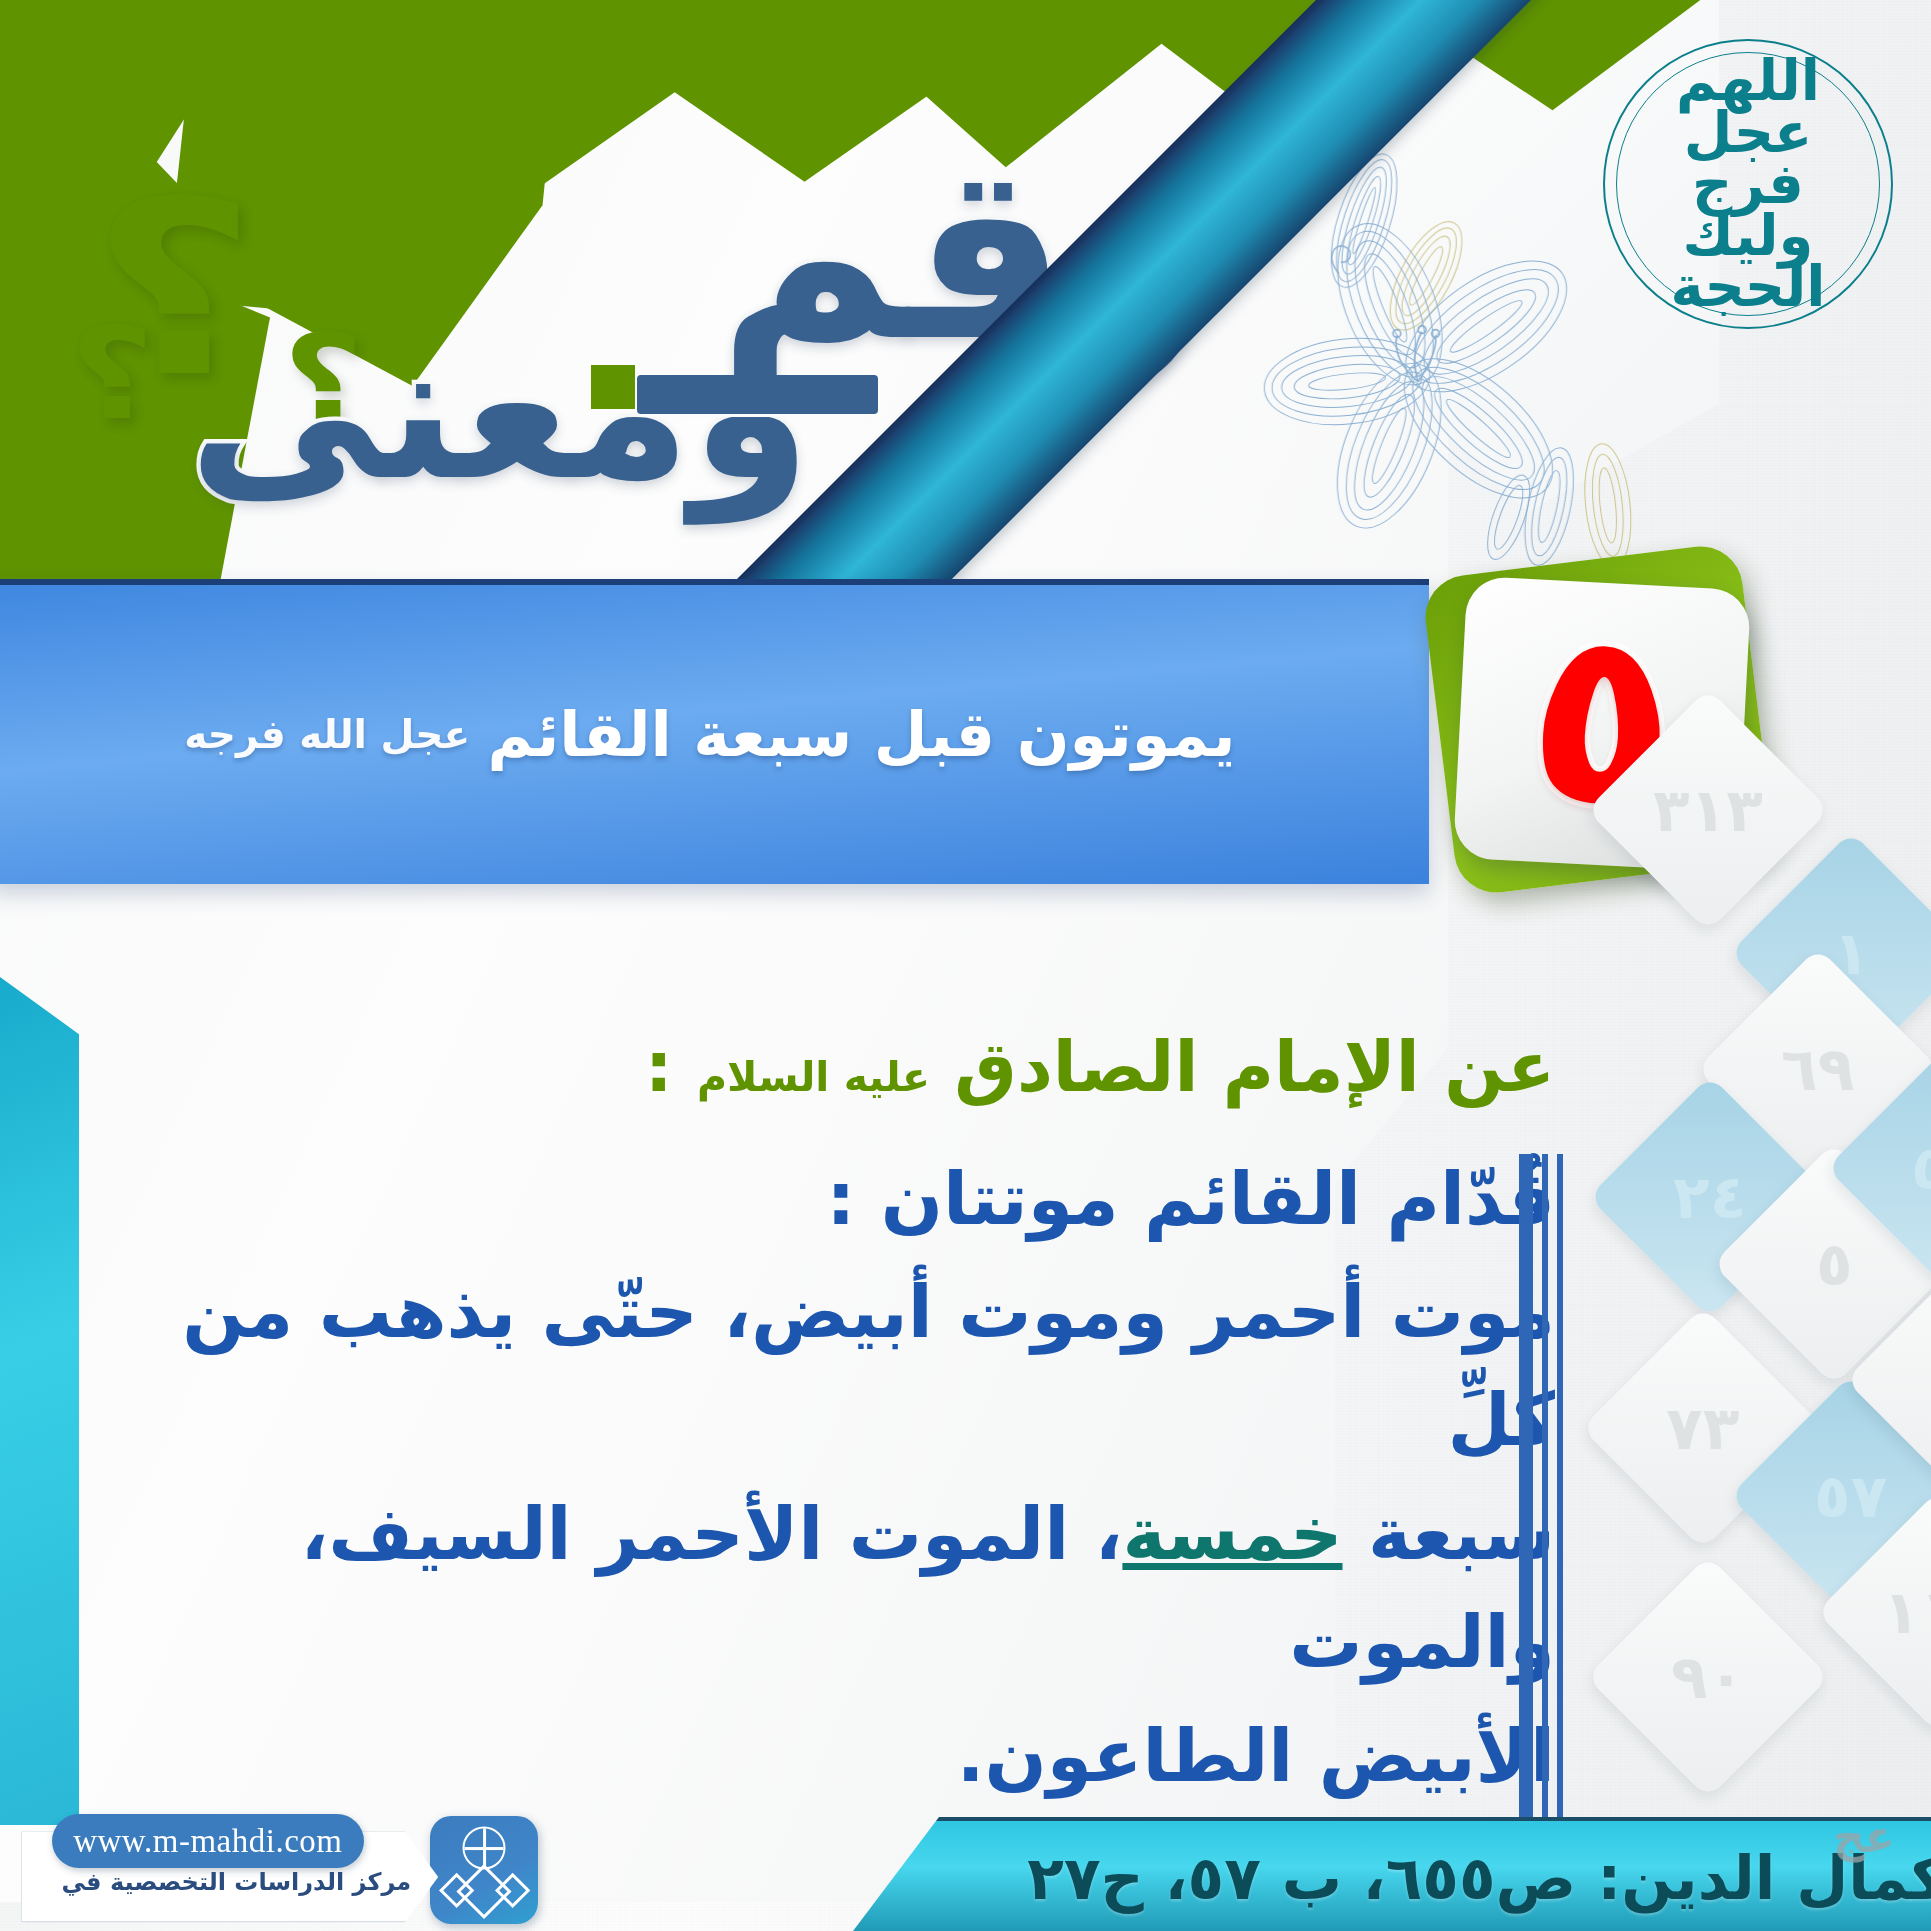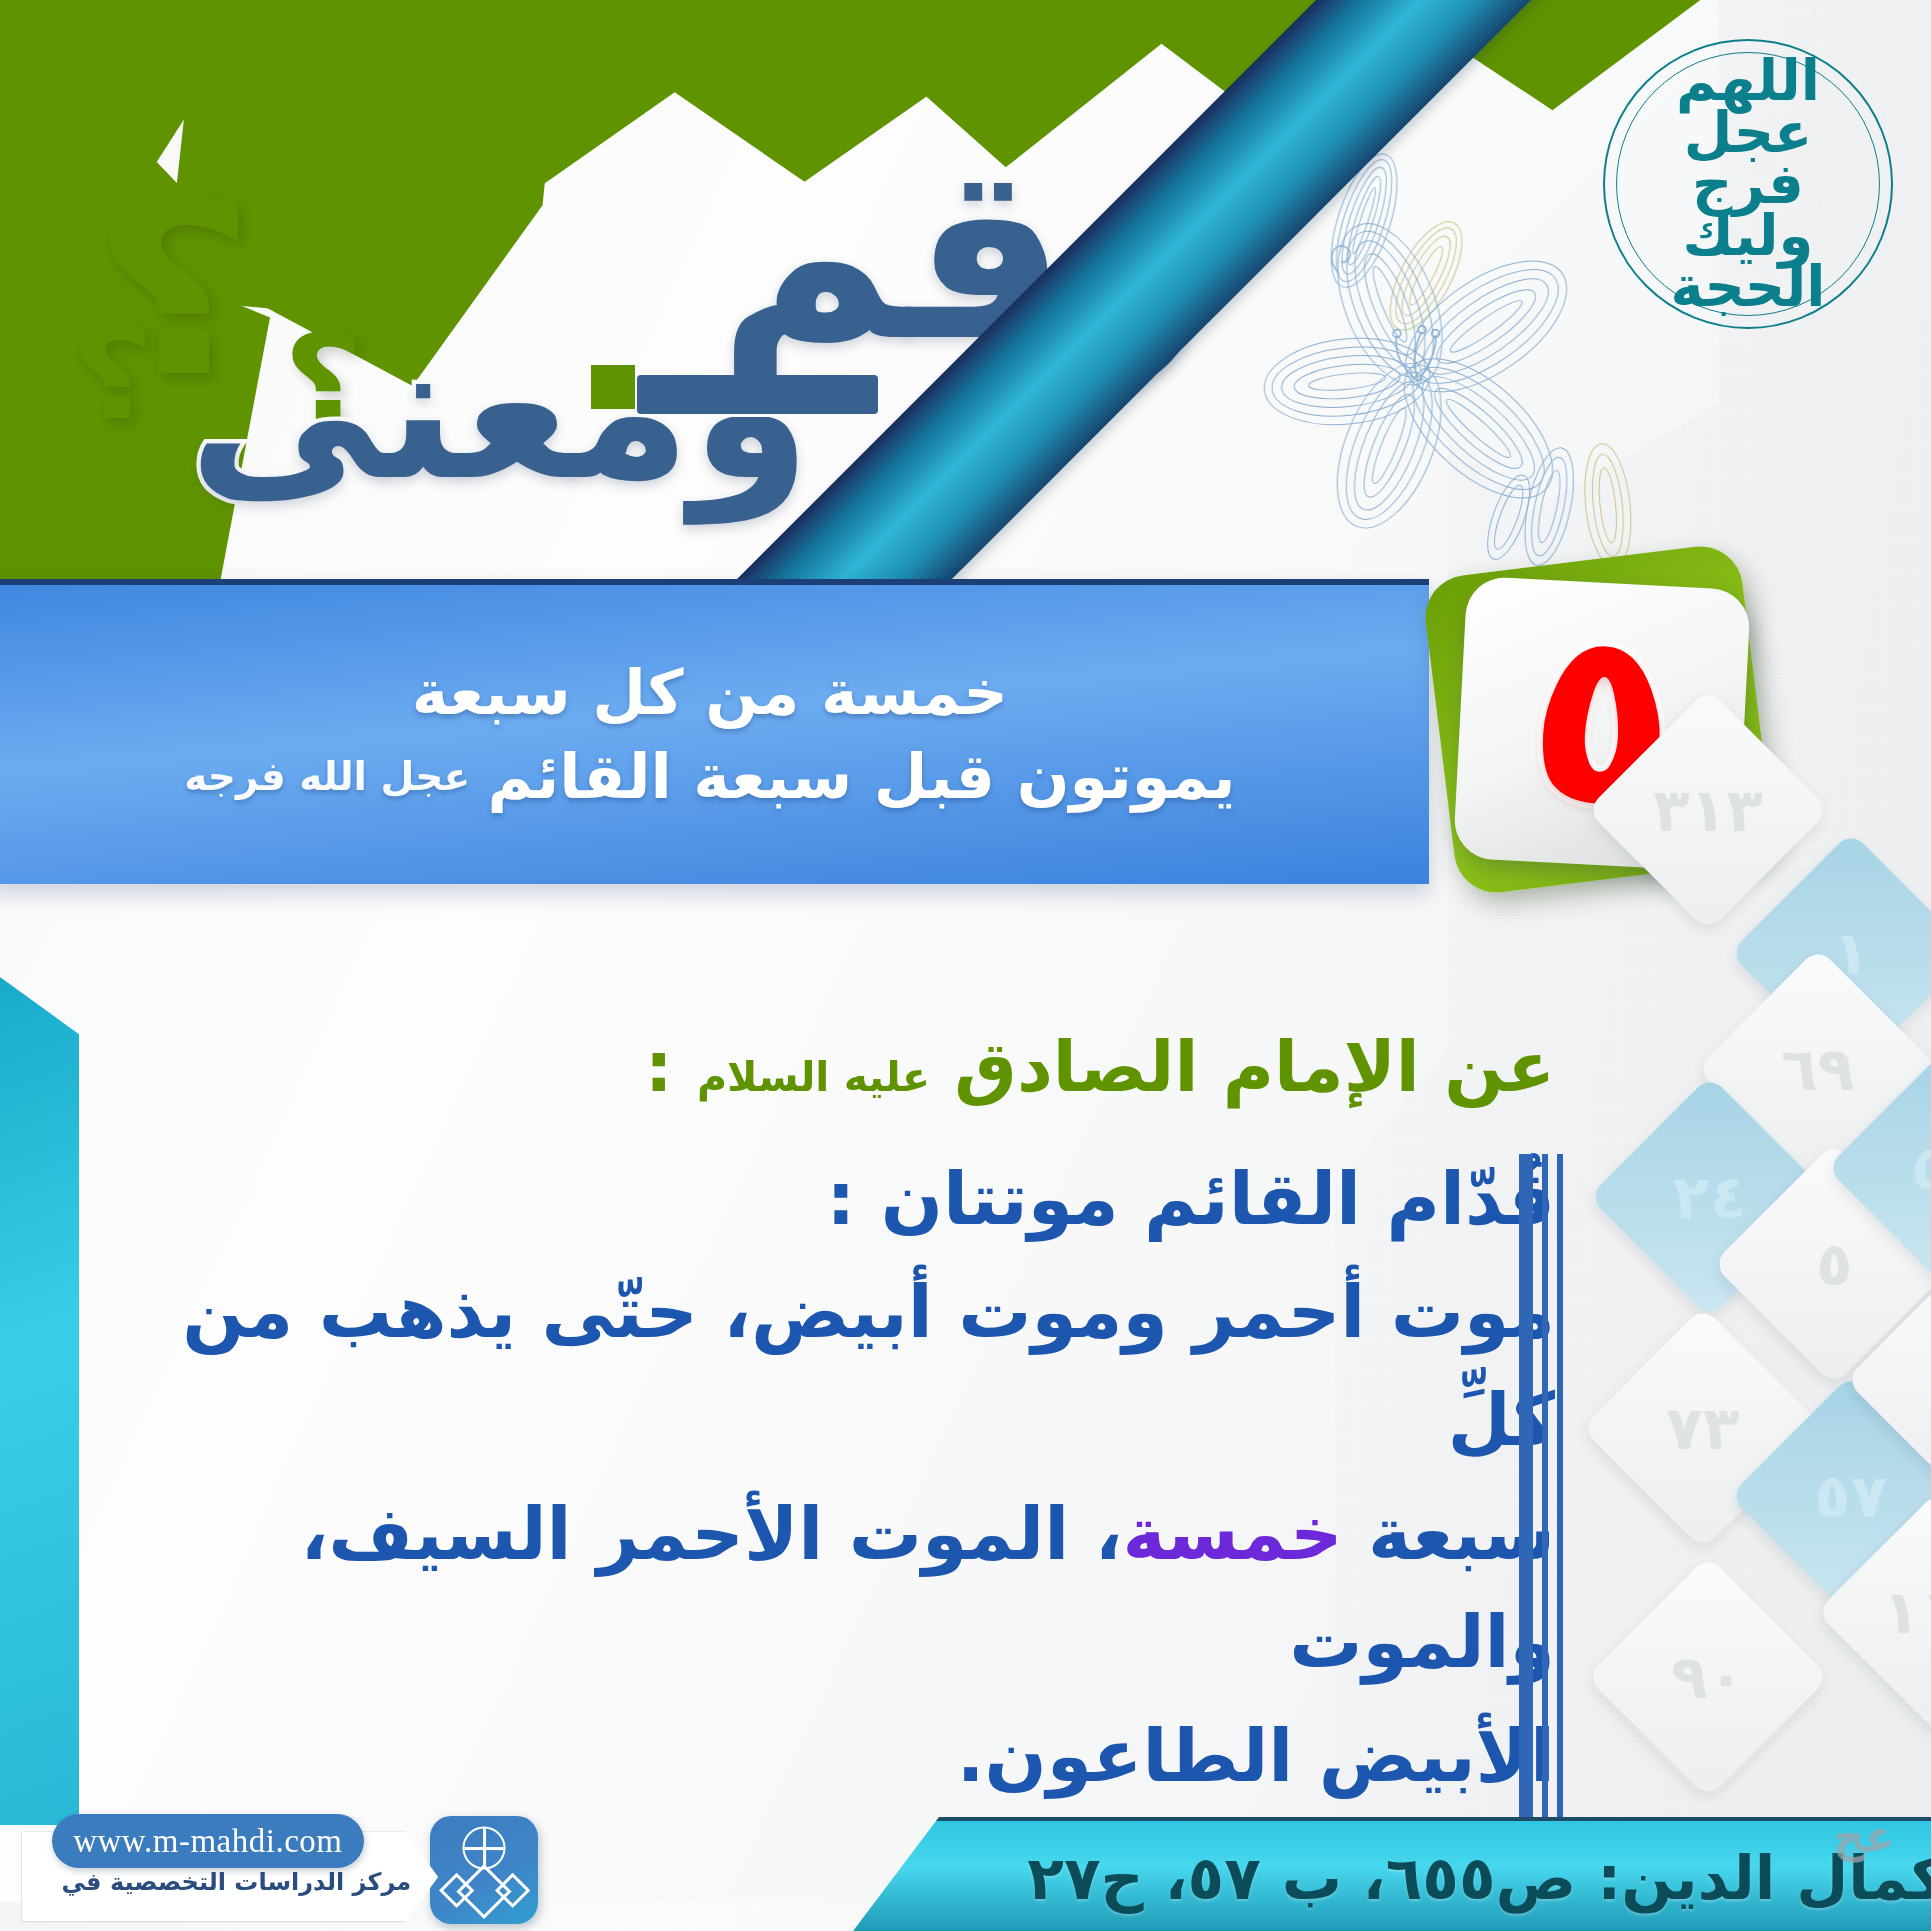--- a/index.html
+++ b/index.html
@@ -193,21 +193,21 @@
 
   .h-attr{
     color:#5f9300;font-size:70px;font-weight:bold;line-height:1.25;
     margin:0 0 33px 0;padding-left:0;white-space:nowrap;
   }
   .h-attr .as{font-size:41px;}
   .h-line{
     color:#1c56ae;font-size:73px;font-weight:bold;line-height:1.48;
     margin:0 0 5.8px 0;padding-left:79px;
   }
-  .h-line .hl{color:#6d28d9;}
+  .h-line .hl{color:#0f766e;text-decoration:underline;}
 
   
   .cite-bar{
     position:absolute;left:850px;top:1817px;width:1096px;height:114px;
     background:linear-gradient(180deg,#2fc6e2 0%,#47d7ee 40%,#1e97b3 100%);
     clip-path:polygon(89px 0,100% 0,100% 100%,0 100%);
     border-top:4.8px solid #1b4c68;
     display:flex;align-items:center;justify-content:flex-start;
     padding-right:39px;
     box-shadow:0 -3.9px 13.5px rgba(20,60,80,.14);
@@ -393,21 +393,20 @@
   <div class="ribbon-edge"></div>
   <div class="ribbon"></div>
 
   <div class="seal">
     <div class="ring-o"></div>
     <div class="ring-i"></div>
     <div class="seal-text">اللهم عجل فرج وليك الحجة</div>
   </div>
 
   <div class="banner">
-    <div class="banner-ln">خمسة من كل سبعة</div>
     <div class="banner-ln">
       <span>يموتون قبل سبعة القائم</span>
       <span class="sallam-mark">عجل الله فرجه</span>
     </div>
   </div>
 
   <div class="badge">
     <div class="badge-green"></div>
     <div class="badge-white">
       <span class="badge-num">٥</span>

